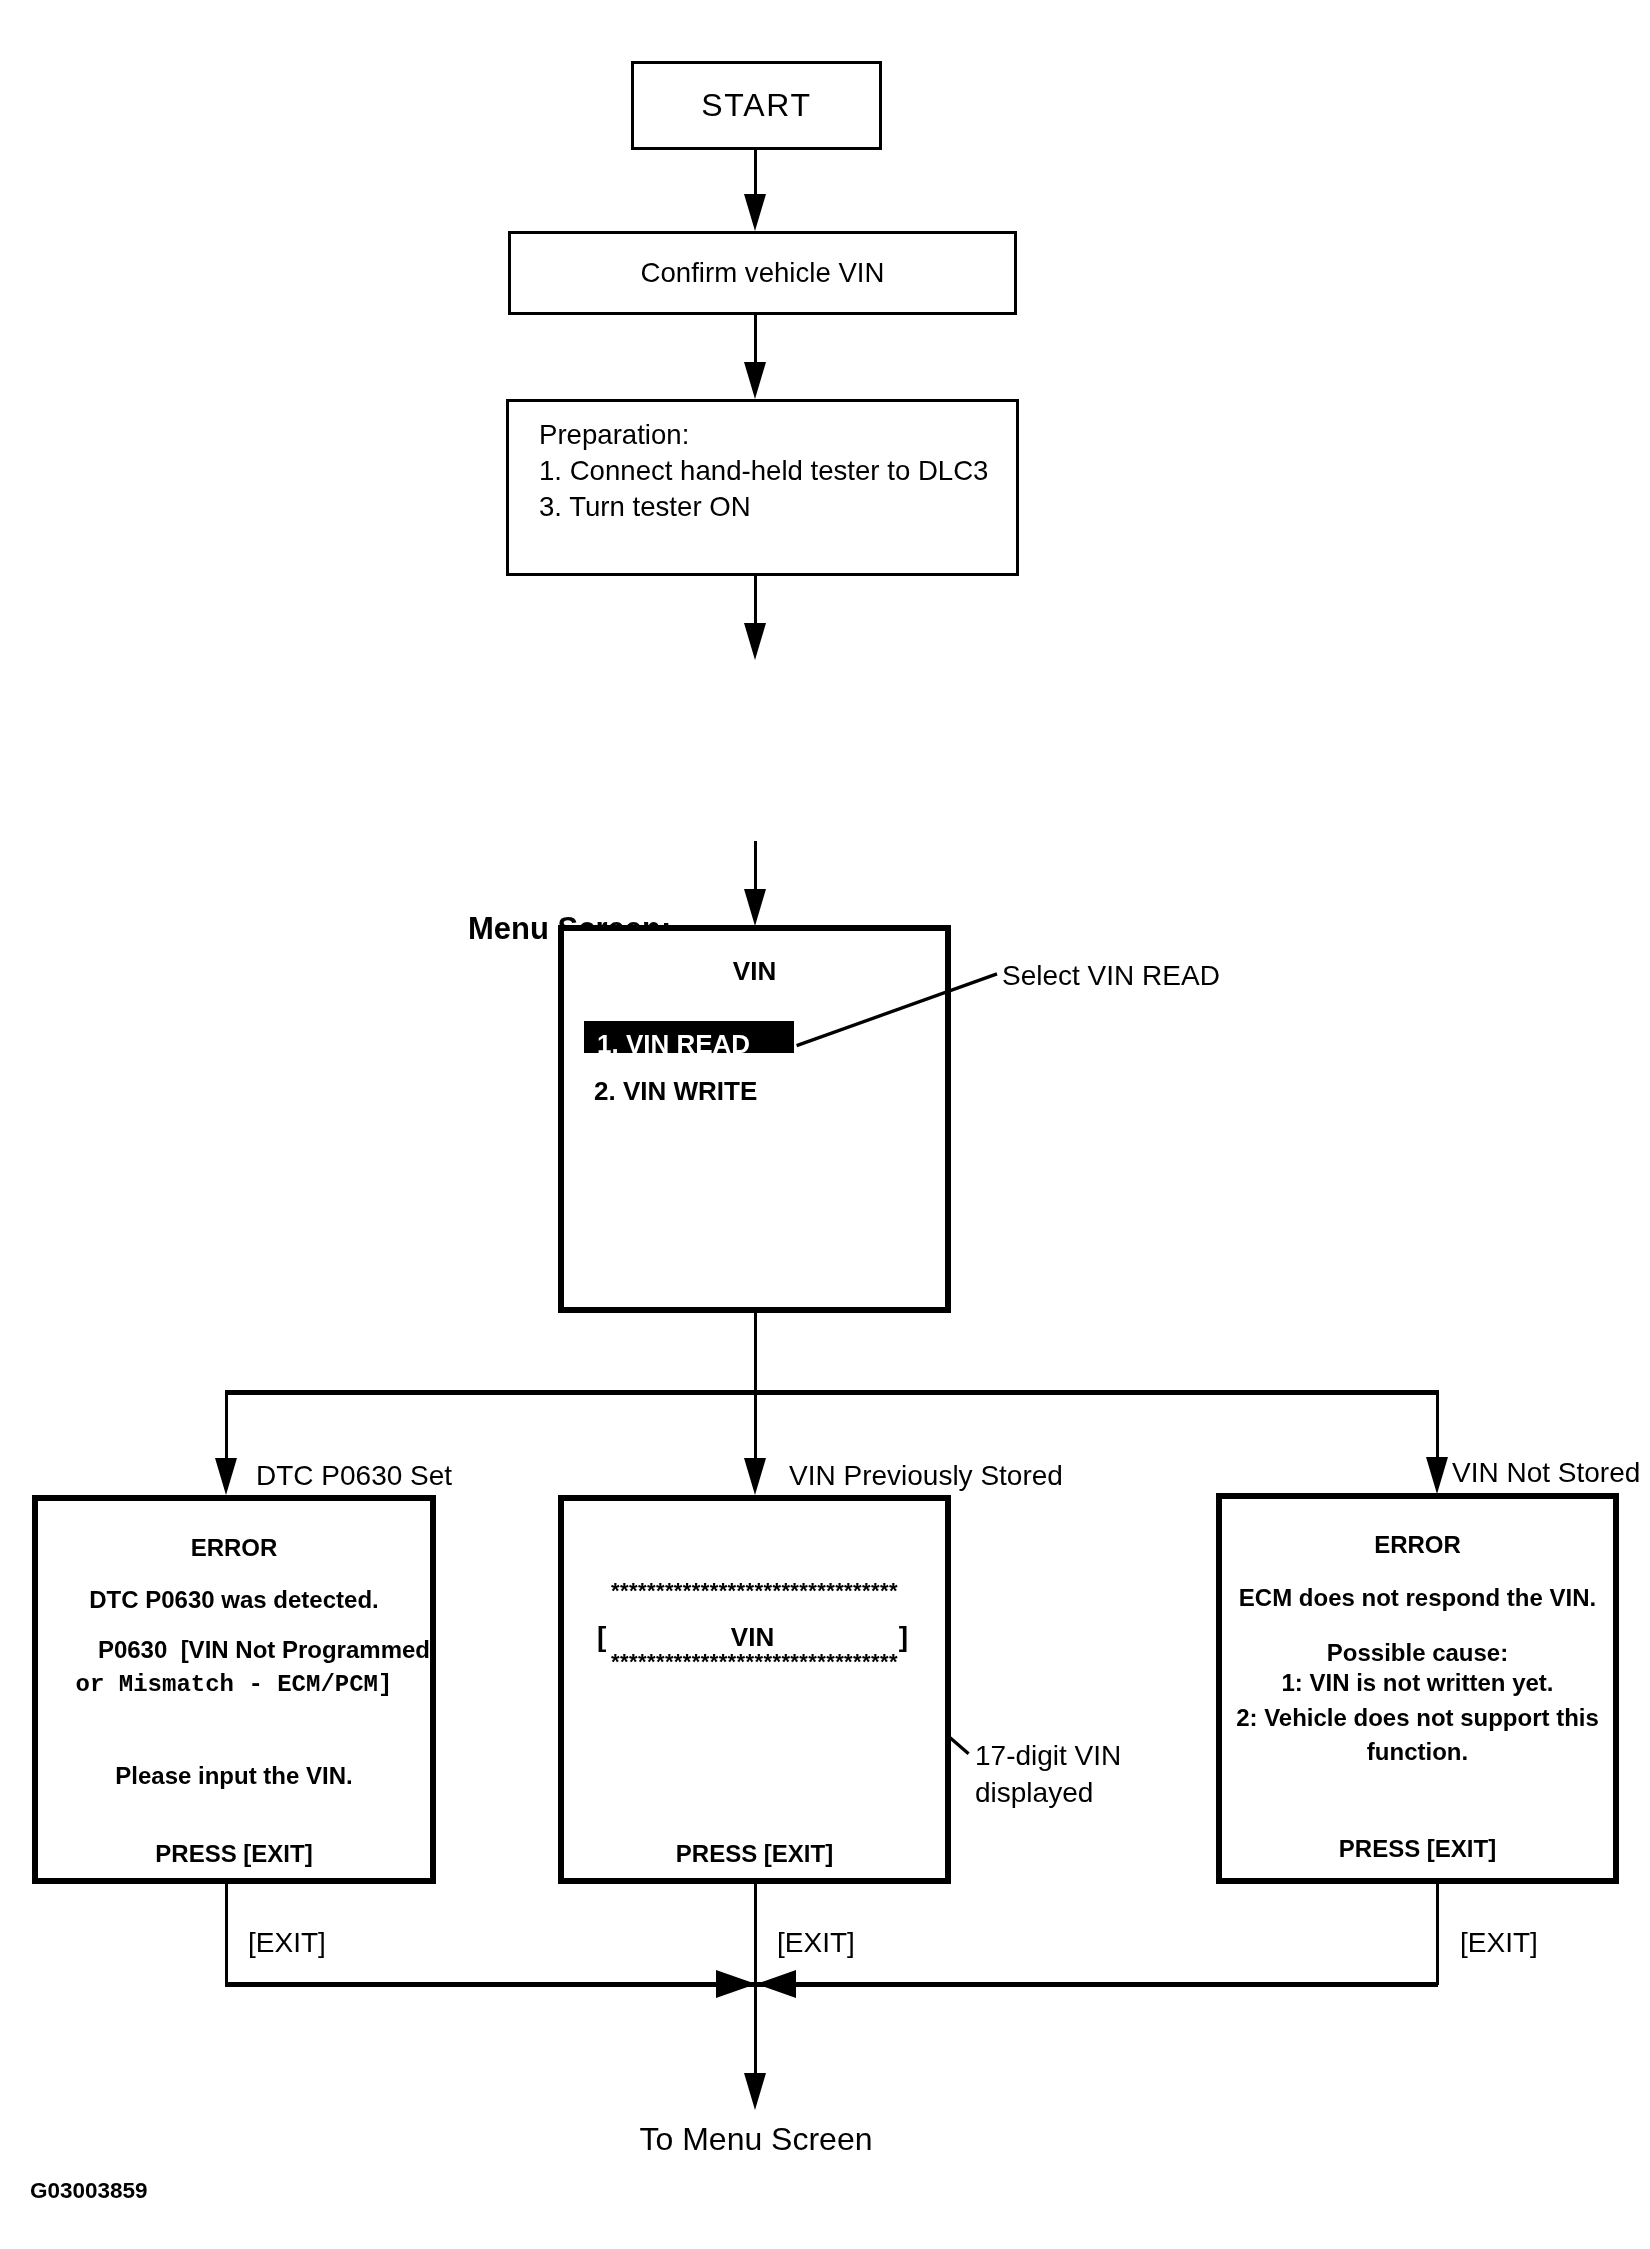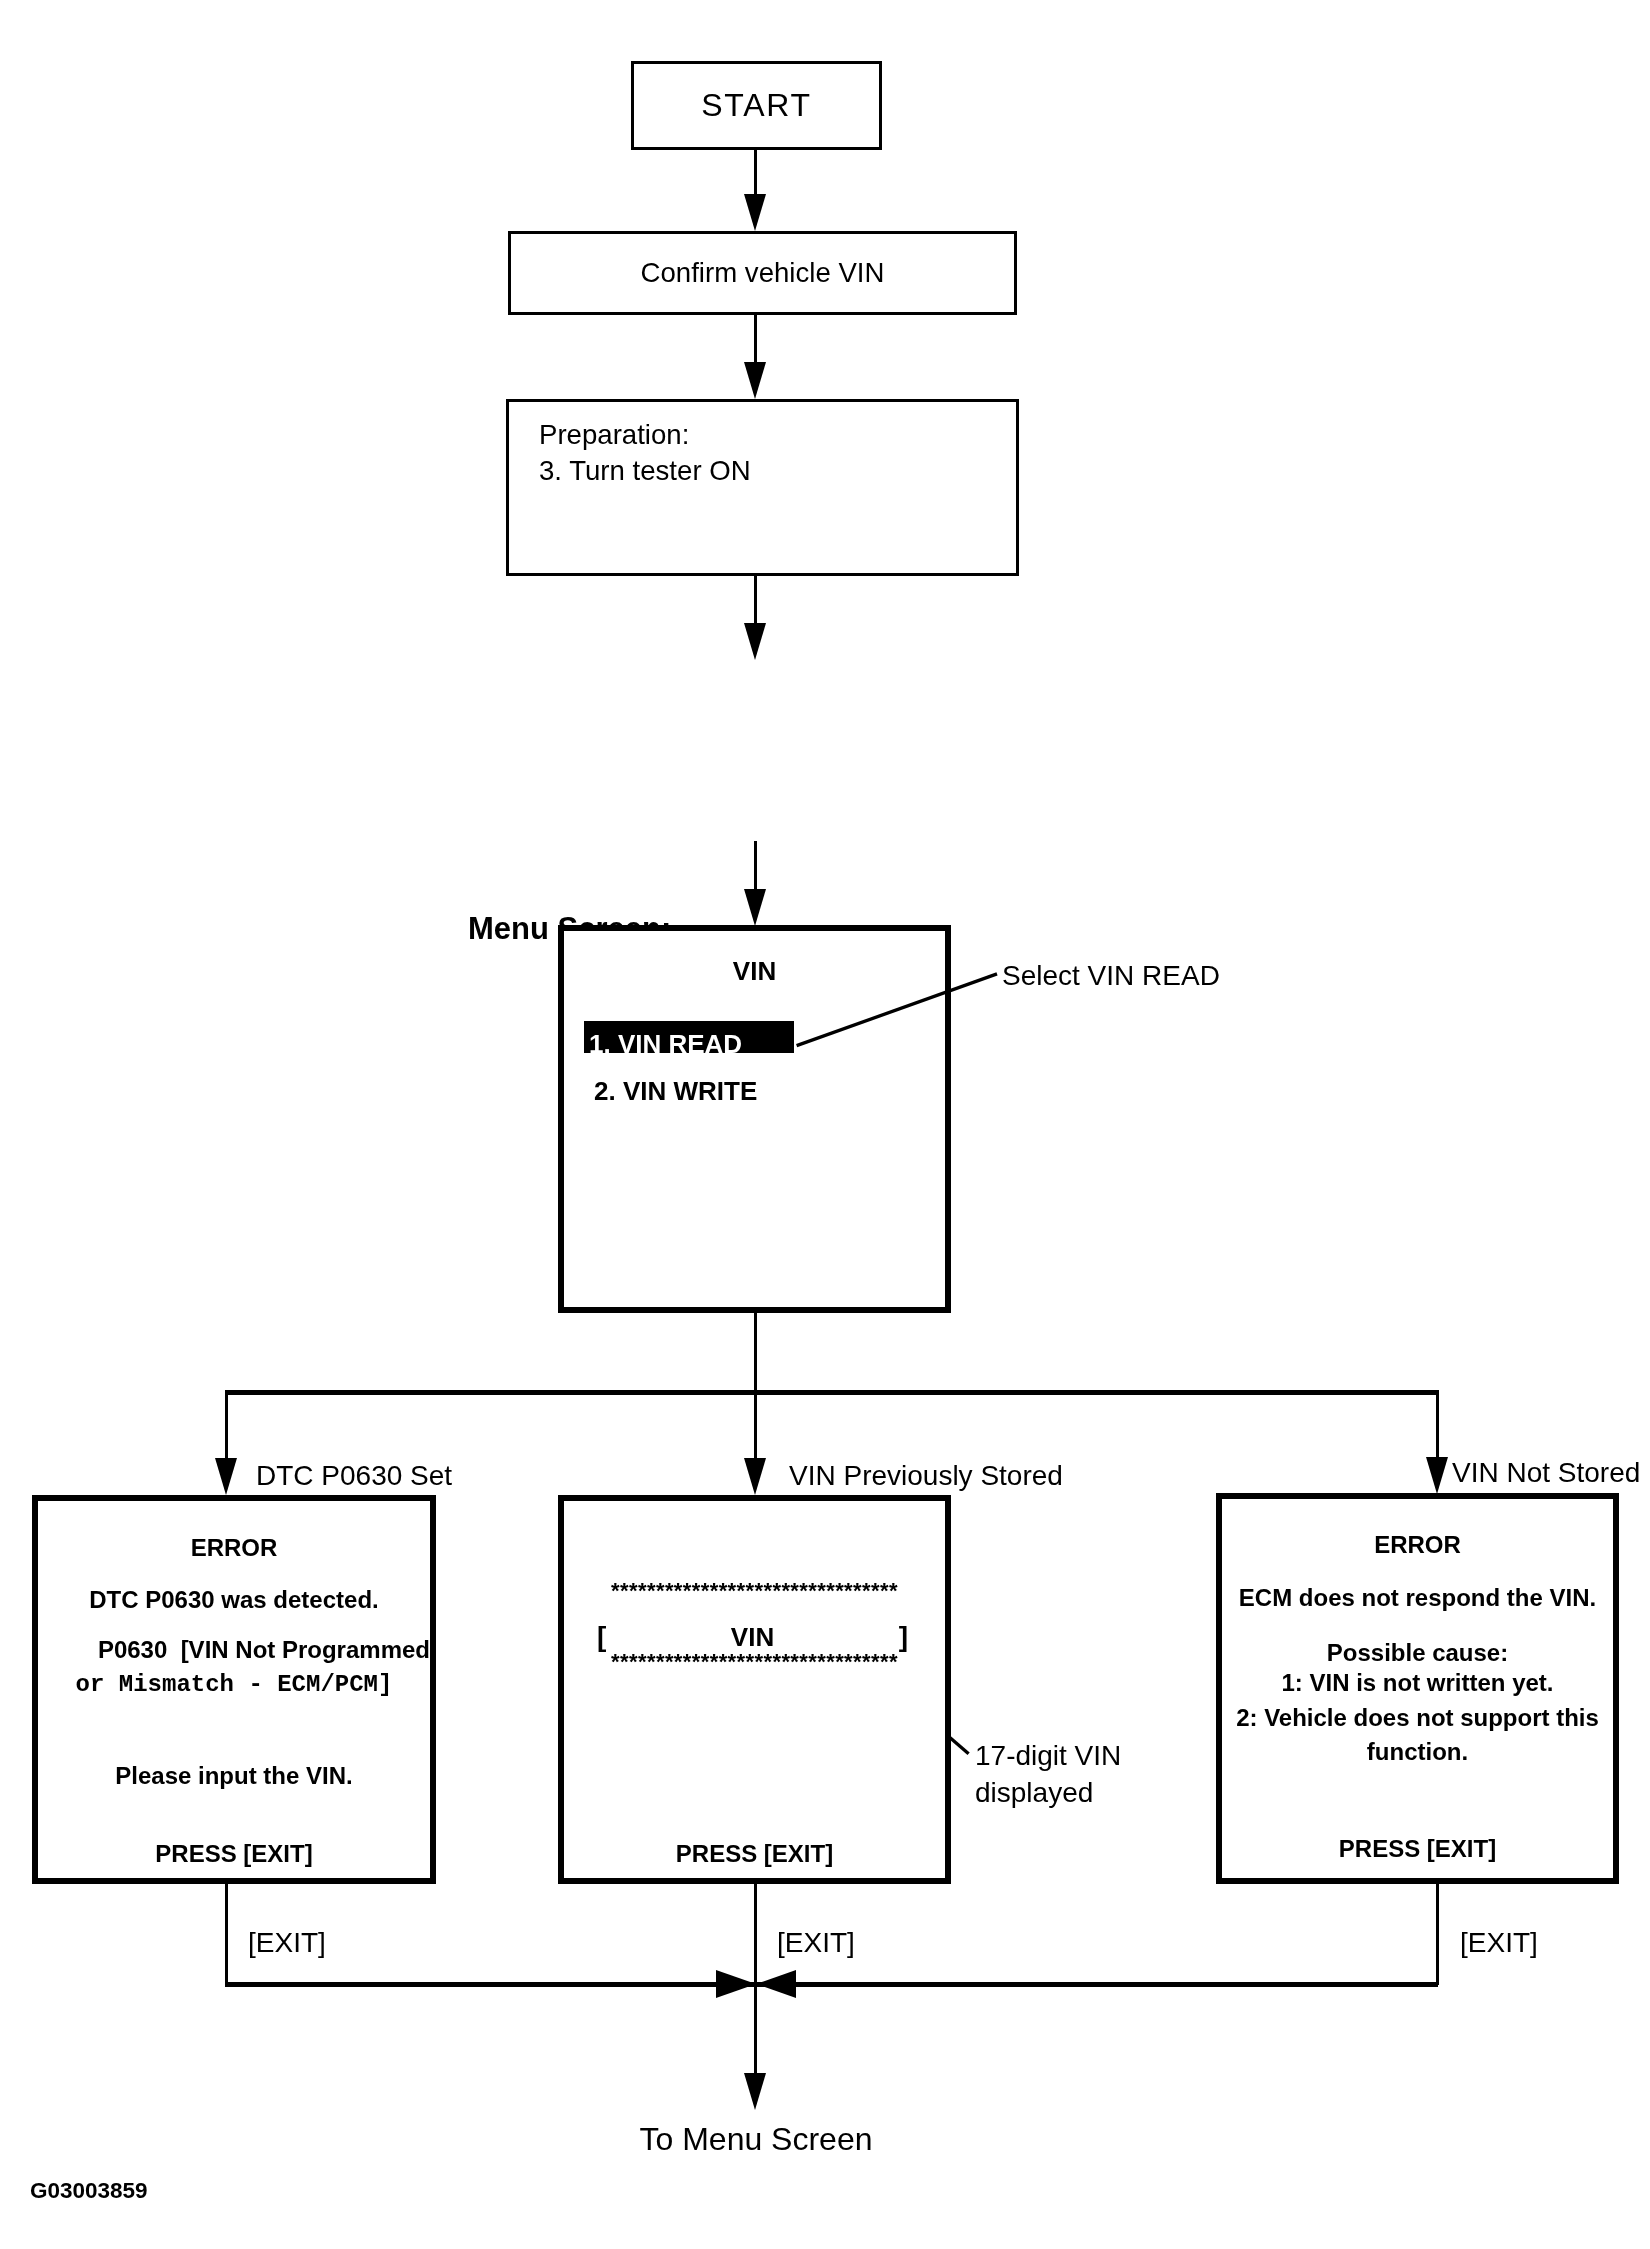--- a/index.html
+++ b/index.html
@@ -45,29 +45,30 @@
   <div class="box flow-center" style="left:508px;top:231px;width:509px;height:84px;">
     <span>Confirm vehicle VIN</span>
   </div>
 
   <div class="box flow-center start-text" style="left:631px;top:61px;width:251px;height:89px;">
     <span>START</span>
   </div>
 
   <div class="box listbox" style="left:506px;top:399px;width:513px;height:177px;">
     <div>Preparation:</div>
+    <div>1. Connect hand-held tester to DLC3</div>
     <div>3. Turn tester ON</div>
   </div>
 
 
   <div class="t lbl-bold" style="left:468px;top:875px;">Menu Screen:</div>
 
   <div class="box thick" style="left:558px;top:925px;width:393px;height:388px;">
     <div class="scr" style="top:25px;font-size:26px;">VIN</div>
-    <div class="hl menu-item" style="left:20px;top:90px;width:210px;height:32px;line-height:47px;padding-left:5px;box-sizing:border-box;">1. VIN READ</div>
+    <div class="hl menu-item" style="left:20px;top:90px;width:210px;height:32px;line-height:47px;padding-left:13px;box-sizing:border-box;">1. VIN READ</div>
     <div class="t menu-item" style="left:30px;top:145px;">2. VIN WRITE</div>
   </div>
 
   <div class="vline" style="left:754px;top:149px;width:3.3px;height:47px;"></div>
   <div class="ah-down" style="left:744px;top:194px;"></div>
 
   <div class="vline" style="left:754px;top:313px;width:3.3px;height:50px;"></div>
   <div class="ah-down" style="left:744px;top:362px;"></div>
 
   <div class="vline" style="left:754px;top:576px;width:3.3px;height:48px;"></div>

